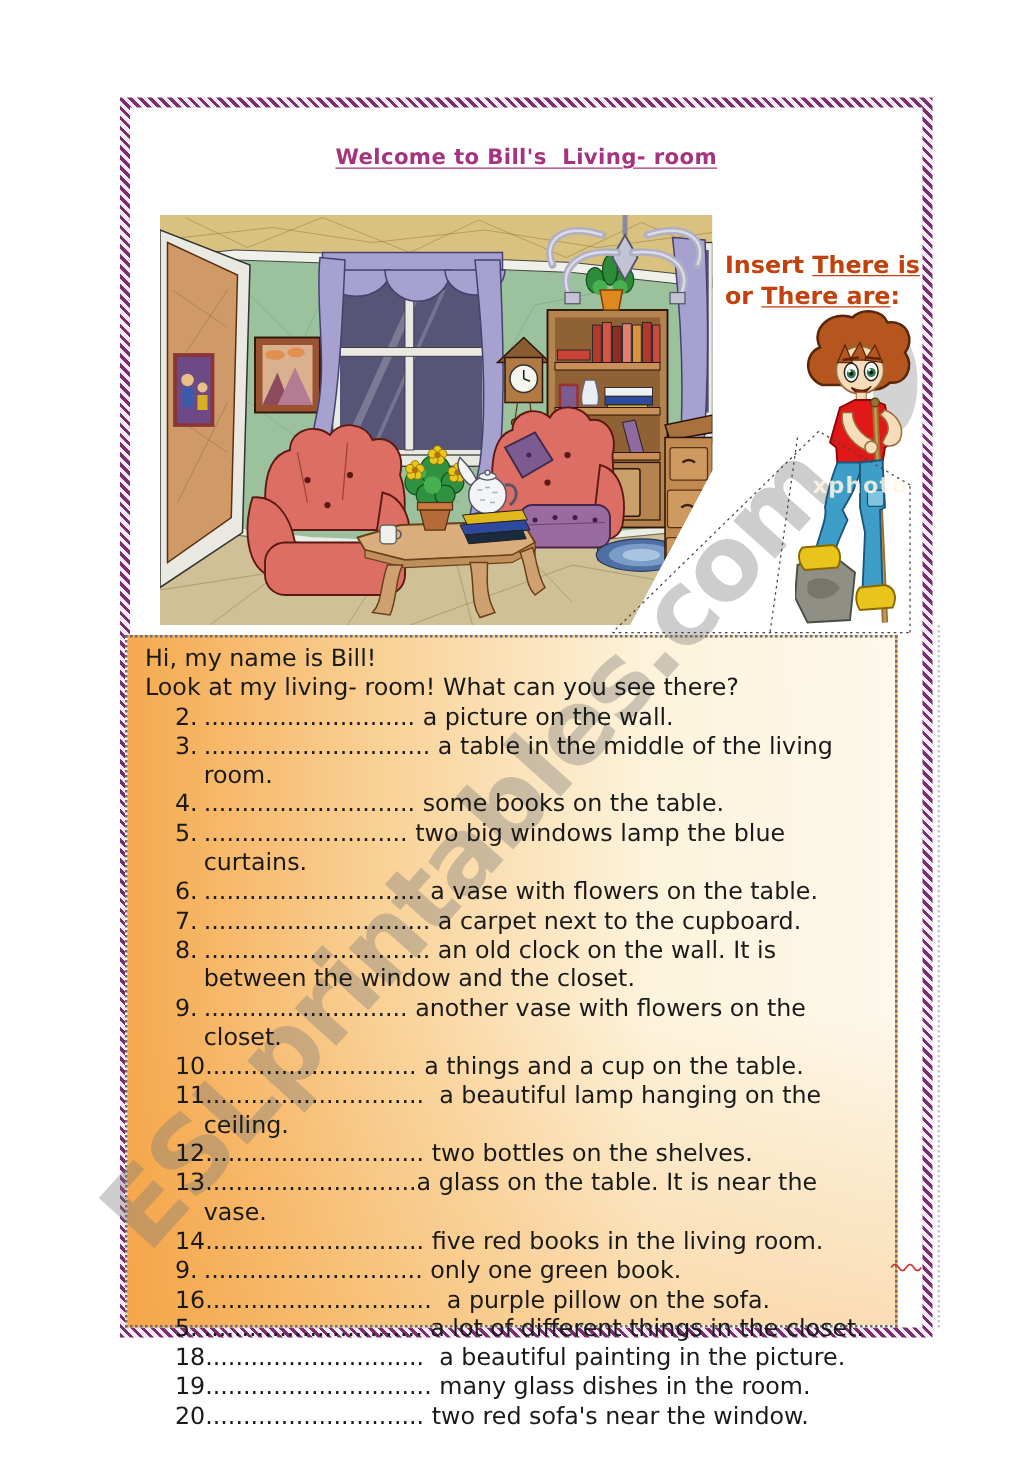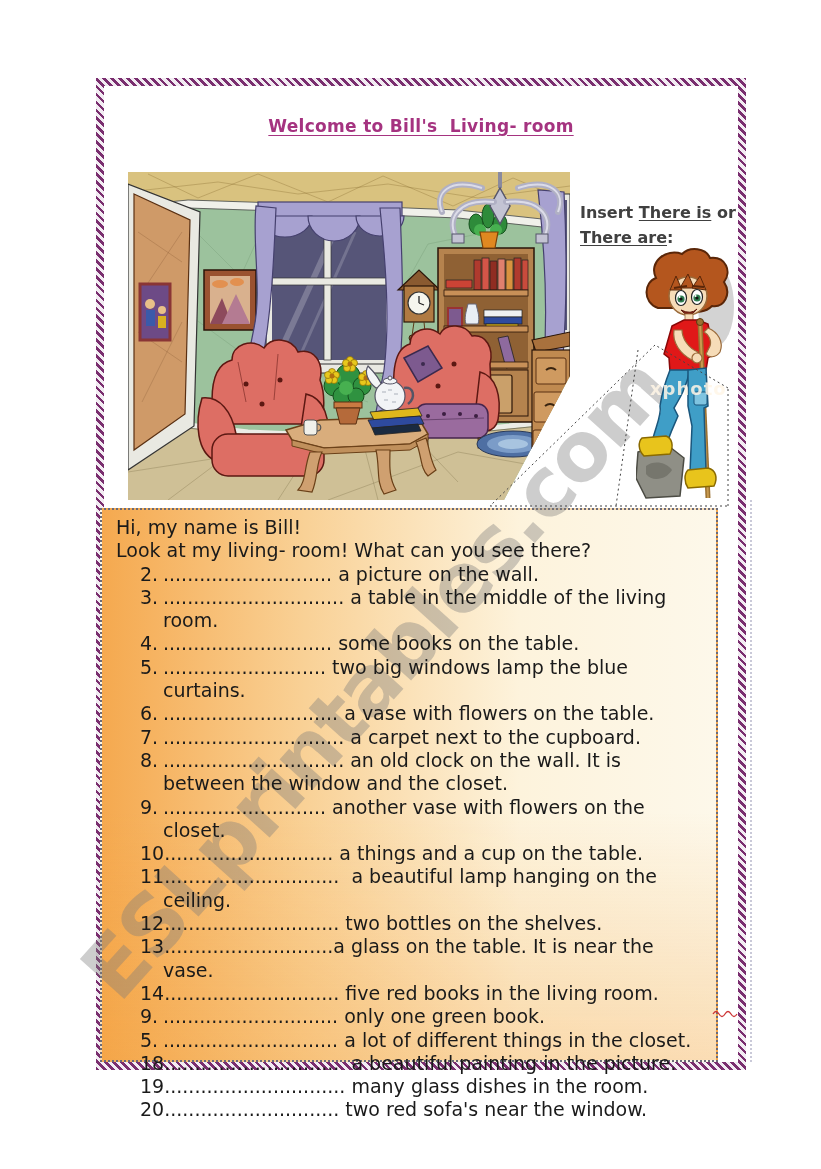--- a/index.html
+++ b/index.html
@@ -10,21 +10,21 @@
          background:repeating-linear-gradient(45deg,#7a2e6f 0 2.6px,#f2ecf2 2.6px 5.6px);}
   #frame-inner{position:absolute;left:8px;top:8px;right:8px;bottom:8px;background:#fff;}
   #right-dotted-strip{position:absolute;left:750px;top:500px;height:562px;width:0;
          border-left:2px dotted #c9c9d8;z-index:1;}
   
   #title{position:absolute;left:96px;top:116px;width:650px;text-align:center;z-index:4;
          font-size:17px;font-weight:bold;color:#a53380;letter-spacing:.3px;white-space:pre;
          text-decoration:underline;text-underline-offset:3px;}
   
   #instruction{position:absolute;left:580px;top:200px;width:162px;z-index:4;
-         font-size:16px;font-weight:bold;color:#404040;line-height:25px;}
+         font-size:19px;font-weight:bold;color:#c2410c;line-height:25px;}
   #instruction .u{text-decoration:underline;text-underline-offset:2px;}
   
   #scene{position:absolute;left:128px;top:172px;z-index:4;}
   #boy{position:absolute;left:636px;top:246px;z-index:5;}
   #xphoto{position:absolute;left:650px;top:378px;z-index:6;font-size:18px;font-weight:bold;
          color:rgba(255,246,230,.85);letter-spacing:1px;}
   #cutlines{position:absolute;left:480px;top:330px;z-index:6;}
   
   #wm{position:absolute;left:98px;top:938px;z-index:3;font-size:82px;font-weight:bold;
       color:rgba(124,124,124,.38);letter-spacing:-2px;white-space:nowrap;
@@ -373,20 +373,21 @@
         <div class="item"><span class="num">6.</span><span class="blank">.............................</span><span class="txt"> a vase with flowers on the table.</span></div>
         <div class="item"><span class="num">7.</span><span class="blank">..............................</span><span class="txt"> a carpet next to the cupboard.</span></div>
         <div class="item"><span class="num">8.</span><span class="blank">..............................</span><span class="txt"> an old clock on the wall. It is between the window and the closet.</span></div>
         <div class="item"><span class="num">9.</span><span class="blank">...........................</span><span class="txt"> another vase with flowers on the closet.</span></div>
         <div class="item"><span class="num">10.</span><span class="blank">...........................</span><span class="txt"> a things and a cup on the table.</span></div>
         <div class="item"><span class="num">11.</span><span class="blank">............................</span><span class="txt">  a beautiful lamp hanging on the ceiling.</span></div>
         <div class="item"><span class="num">12.</span><span class="blank">............................</span><span class="txt"> two bottles on the shelves.</span></div>
         <div class="item"><span class="num">13.</span><span class="blank">...........................</span><span class="txt">a glass on the table. It is near the vase.</span></div>
         <div class="item"><span class="num">14.</span><span class="blank">............................</span><span class="txt"> five red books in the living room.</span></div>
         <div class="item"><span class="num">9.</span><span class="blank">.............................</span><span class="txt"> only one green book.</span></div>
+        <div class="item"><span class="num">16.</span><span class="blank">.............................</span><span class="txt">  a purple pillow on the sofa.</span></div>
         <div class="item"><span class="num">5.</span><span class="blank">.............................</span><span class="txt"> a lot of different things in the closet.</span></div>
         <div class="item"><span class="num">18.</span><span class="blank">............................</span><span class="txt">  a beautiful painting in the picture.</span></div>
         <div class="item"><span class="num">19.</span><span class="blank">.............................</span><span class="txt"> many glass dishes in the room.</span></div>
         <div class="item"><span class="num">20.</span><span class="blank">............................</span><span class="txt"> two red sofa's near the window.</span></div>
       </div>
   </div>
 
   <svg id="squiggle" width="30" height="10" viewBox="0 0 30 10">
     <path d="M1,6 q3,-5 6,0 t6,0 t6,0 t6,0" stroke="#cc3333" stroke-width="1.3" fill="none"></path>
   </svg>

